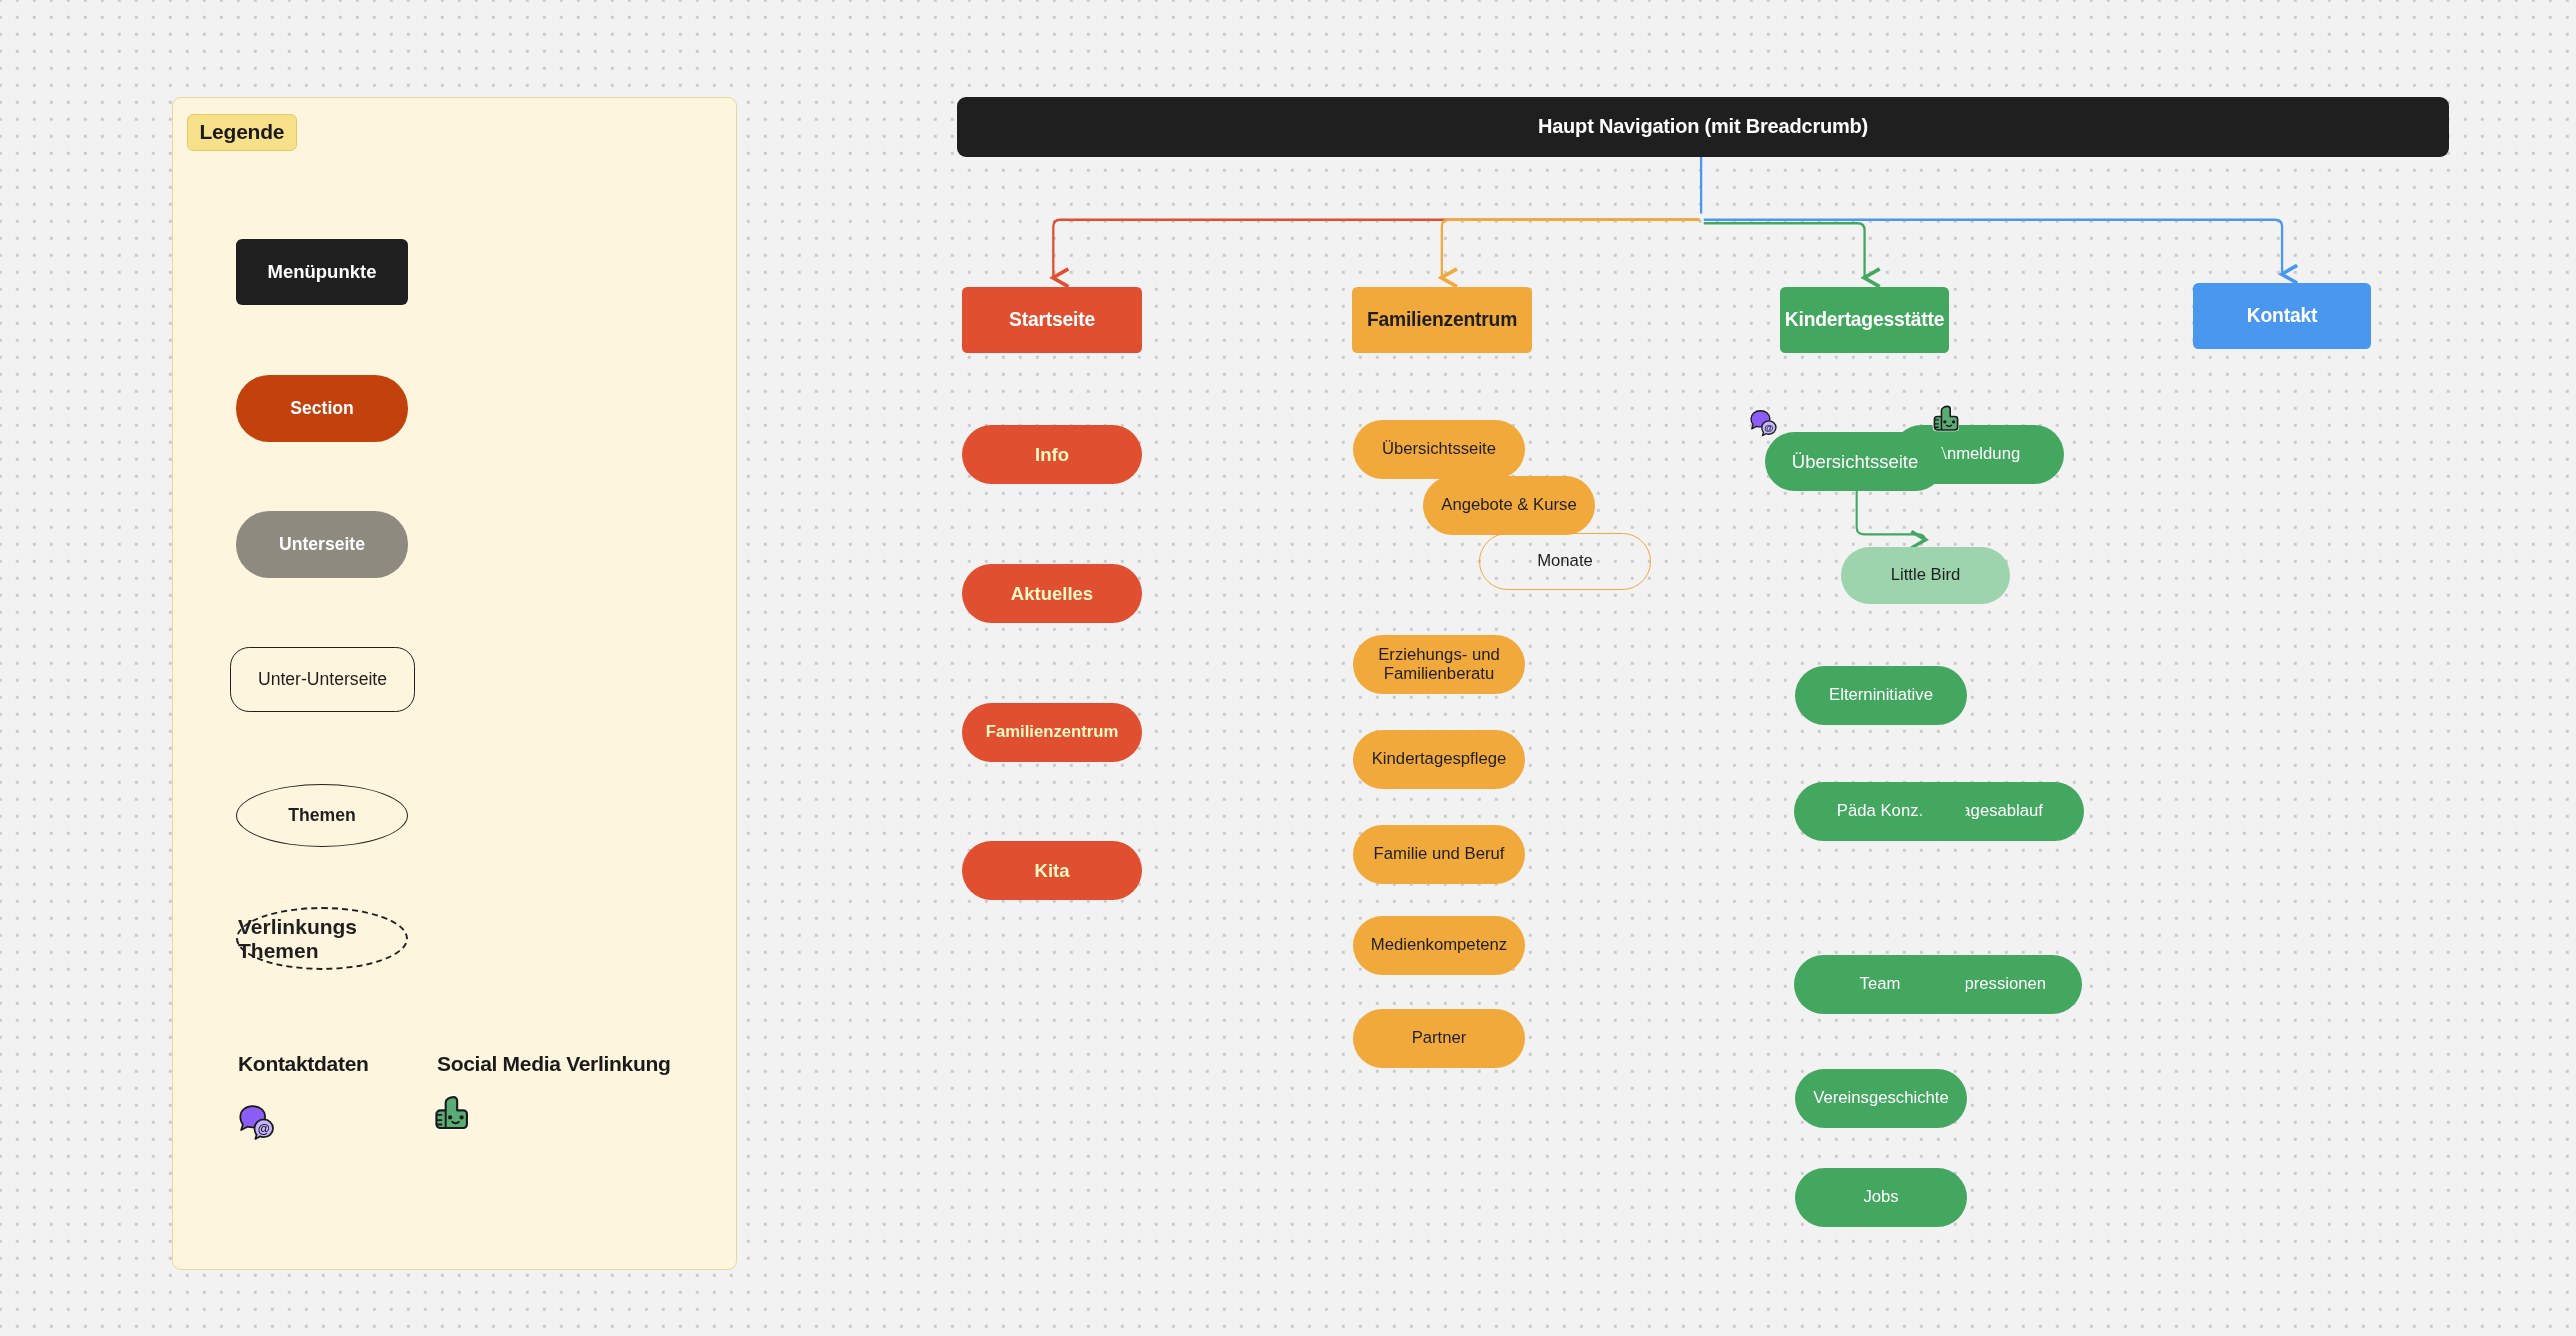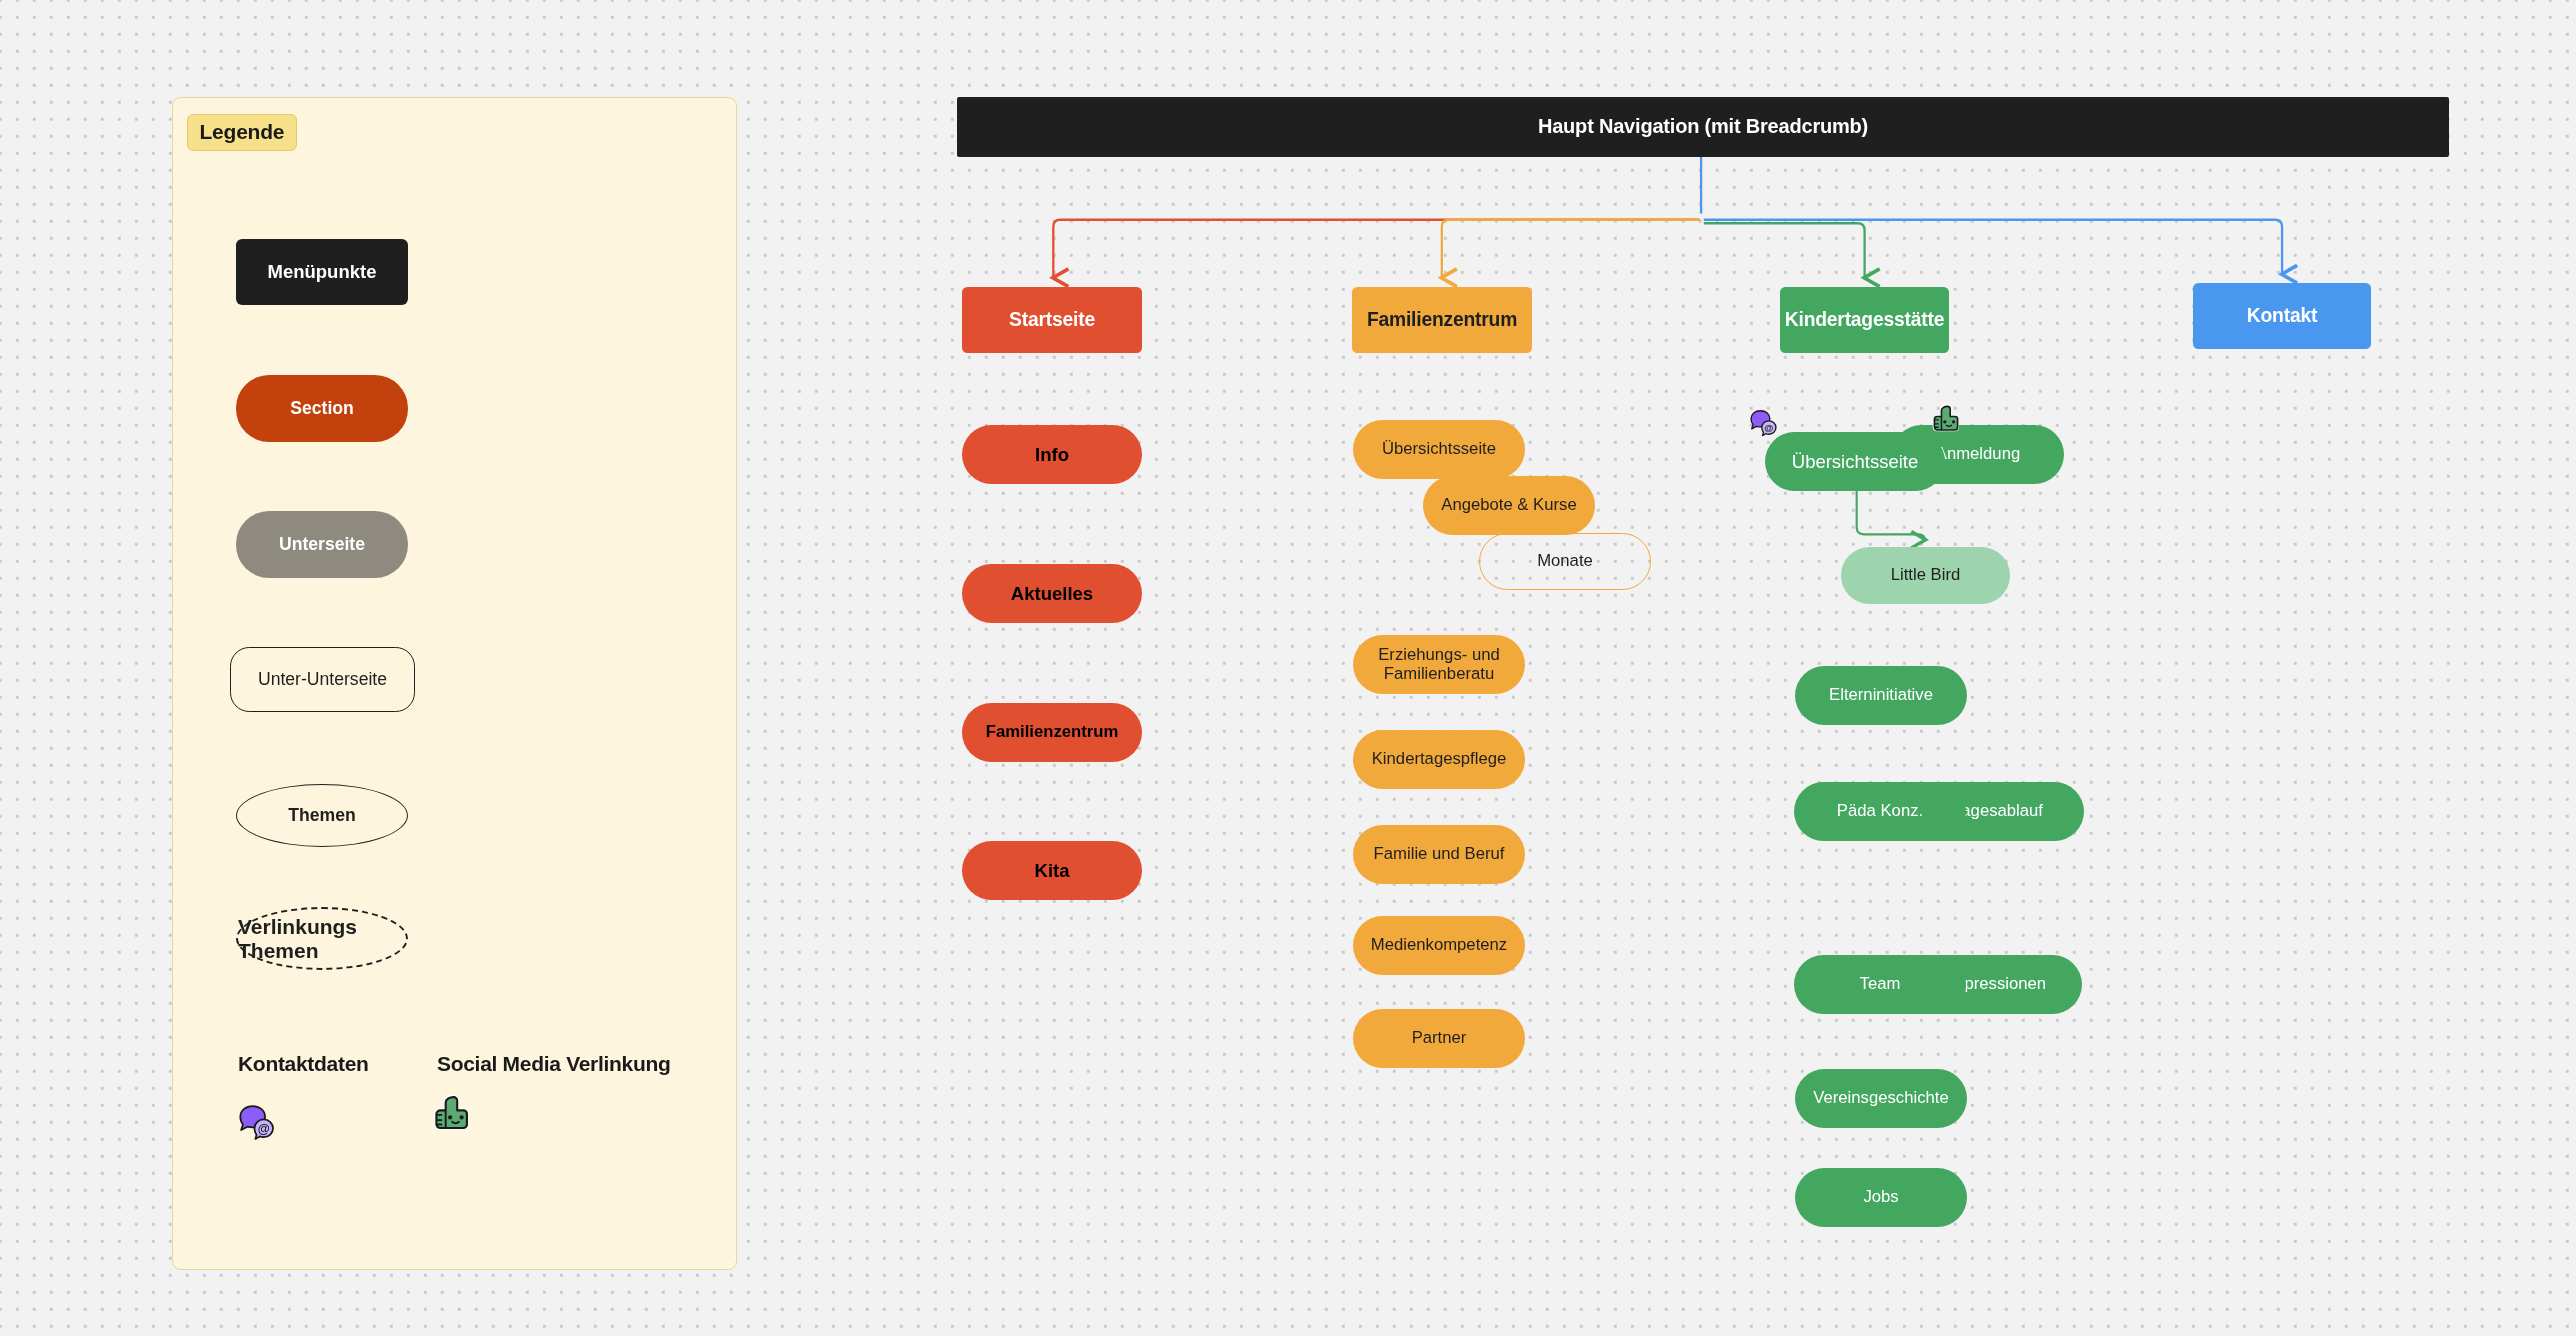--- a/index.html
+++ b/index.html
@@ -143,21 +143,21 @@
     box-sizing: border-box;
     line-height: 1.08;
   }
 
   
   #nav-header {
     left: 957px; top: 97px;
     width: 1492px; height: 60px;
     background: #1f1f1f;
     color: #ffffff;
-    border-radius: 2px;
+    border-radius: 9px;
     font-size: 20px;
     font-weight: 700;
     letter-spacing: -0.2px;
   }
 
   
   .cat {
     height: 66px;
     border-radius: 5.3px;
     color: #ffffff;
@@ -168,21 +168,21 @@
   #cat-startseite       { left: 962px; top: 287px; width: 180px; background: #e04f2f; }
   #cat-familienzentrum  { left: 1352px; top: 287px; width: 180px; background: #f2a93b; color:#1f1f1f; }
   #cat-kindertagesstaette { left: 1780px; top: 287px; width: 169px; background: #43a760; }
   #cat-kontakt          { left: 2193px; top: 283px; width: 178px; background: #4a97ef; }
 
   
   .pill-red {
     width: 180px; height: 59px;
     border-radius: 30px;
     background: #e04f2f;
-    color: #000000;
+    color: #fef9c3;
     font-size: 18.5px;
     font-weight: 700;
     left: 962px;
   }
   #red-info            { top: 425px; }
   #red-aktuelles       { top: 564px; }
   #red-familienzentrum { top: 703px; font-size: 16.7px; }
   #red-kita            { top: 841px; }
 
   

